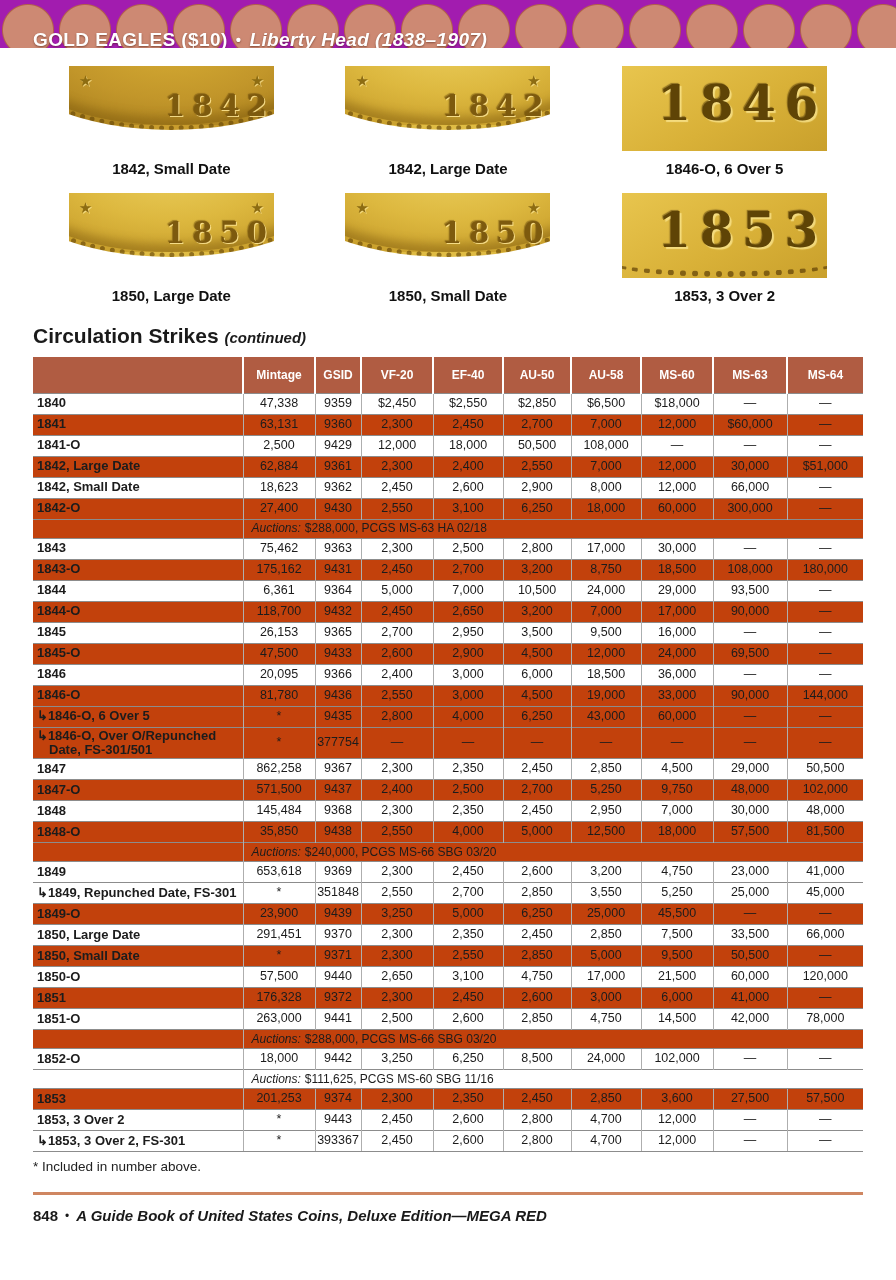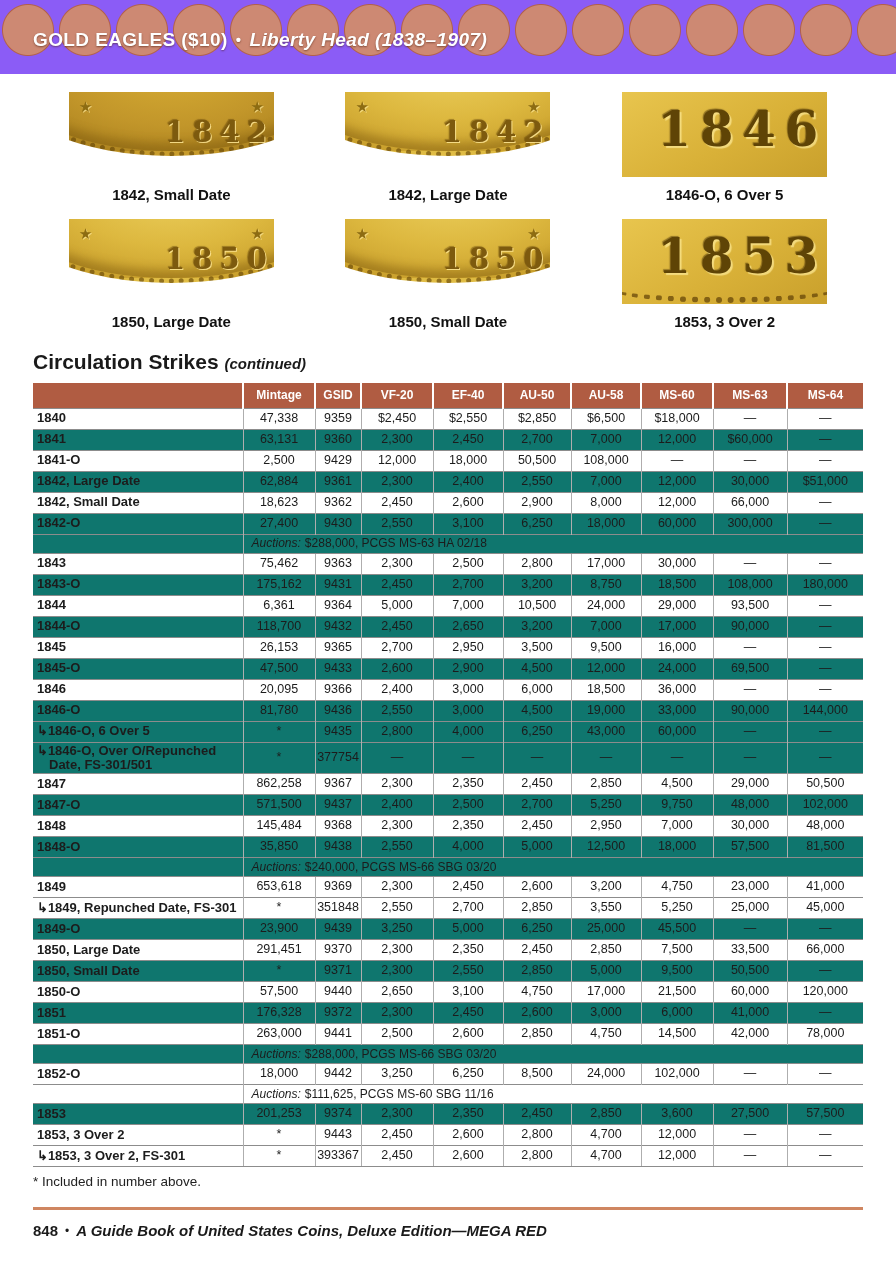--- a/index.html
+++ b/index.html
@@ -1,20 +1,20 @@
 <!DOCTYPE html>
 <html><head>
 <meta charset="utf-8">
 <style>
   * { margin:0; padding:0; box-sizing:border-box; }
   html,body { width:896px; height:1280px; background:#fff; overflow:hidden;
     font-family:"Liberation Sans", sans-serif; color:#1a1a1a; }
 
   
-  .banner { position:relative; height:74px; background:#8b5cf6; overflow:hidden; }
+  .banner { position:relative; height:48px; background:#a21caf; overflow:hidden; }
   .banner-coins { position:absolute; inset:0;
     background-image:radial-gradient(circle 26px at 28px 30px, #cd8973 0 24.5px, #b2604a 25.5px, rgba(0,0,0,0) 26.5px);
     background-size:57px 62px; background-repeat:repeat-x; }
   .banner-title { position:absolute; left:33px; top:29px; color:#fff; font-size:19px;
     font-weight:bold; letter-spacing:.4px; text-shadow:0 1px 2px rgba(70,25,10,.55); white-space:nowrap; }
   .banner-title .sub { font-style:italic; }
   .banner-title .sep { padding:0 8px; font-size:15px; vertical-align:1px; }
 
   
   .figures { margin:18px 33px 0; display:grid; grid-template-columns:repeat(3,1fr); row-gap:16px; }
@@ -37,28 +37,28 @@
   .dent { position:absolute; bottom:1px; left:-6%; width:112%; height:30px; border-radius:50%;
     border-bottom:6px dotted rgba(95,64,6,.7); }
   .coin-caption { margin-top:9px; font-size:15px; font-weight:bold; color:#111; }
 
   
   .section-heading { margin:20px 33px 9px; font-size:21px; font-weight:bold; }
   .section-heading .cont { font-style:italic; font-size:15px; }
 
   
   table { width:830px; margin:0 33px; border-collapse:collapse; table-layout:fixed; }
-  thead th { background:#b05c42; color:#fff; font-size:12px; font-weight:bold; height:25px;
+  thead th { background:#b05c42; color:#fff; font-size:12px; font-weight:bold; height:36px;
     text-align:center; border-left:2px solid #fff; }
   thead th:first-child { border-left:none; }
   tbody td { border-top:1px solid #8c8c8c; height:21px; font-size:12.5px; text-align:center;
     color:#1c1c1c; line-height:1.1; }
   tbody td + td { border-left:1px solid #aeaeae; }
   tbody tr:last-child td { border-bottom:1.5px solid #8c8c8c; }
-  tr.shaded { background:#0f766e; }
+  tr.shaded { background:#c2410c; }
   td.name-cell { text-align:left; font-weight:bold; font-size:13px; padding:1px 2px 1px 4px; }
   td.name-cell.indent { padding-left:16px; text-indent:-12px; }
   tr.auction td { height:19px; }
   td.auction-cell { text-align:left; font-size:12px; padding-left:8px; }
   td.auction-cell i { margin-right:4px; }
 
   
   .footnote { margin:7px 33px 0; font-size:13.5px; color:#222; }
   .footer-rule { height:3px; background:#cf8661; margin:18px 33px 0; }
   .footer-line { margin:12px 33px 0; font-size:15px; }

